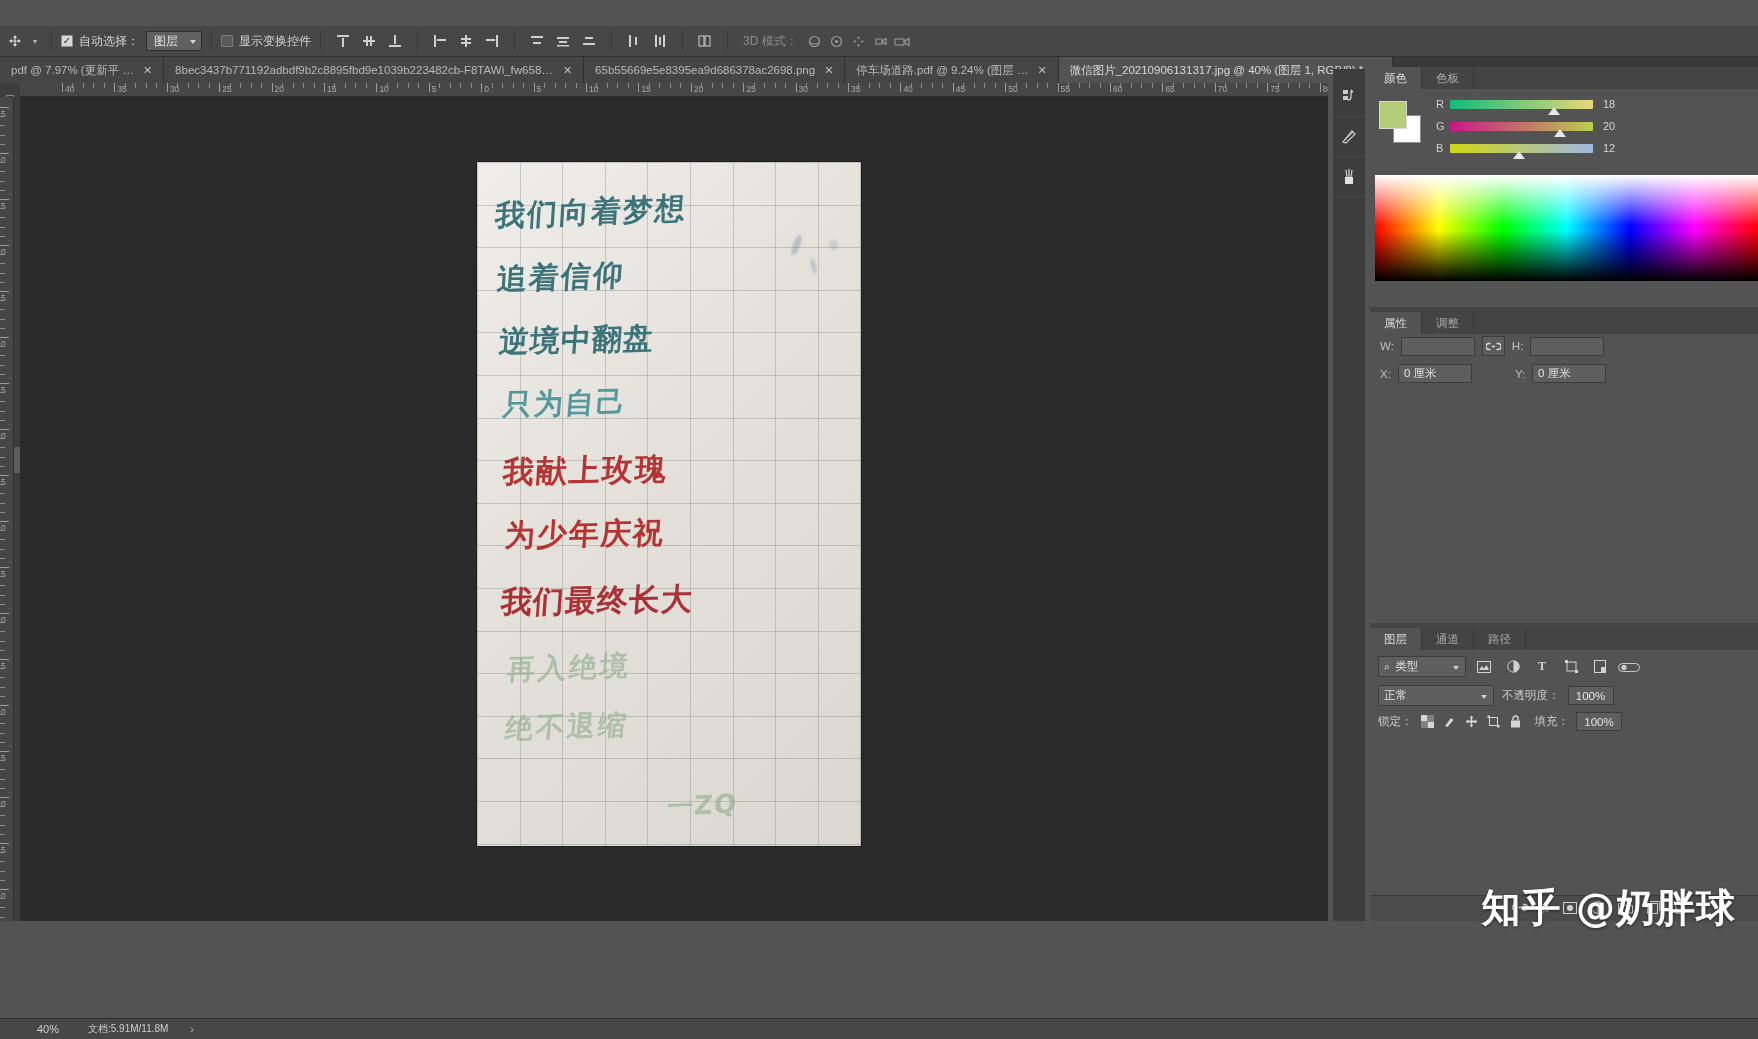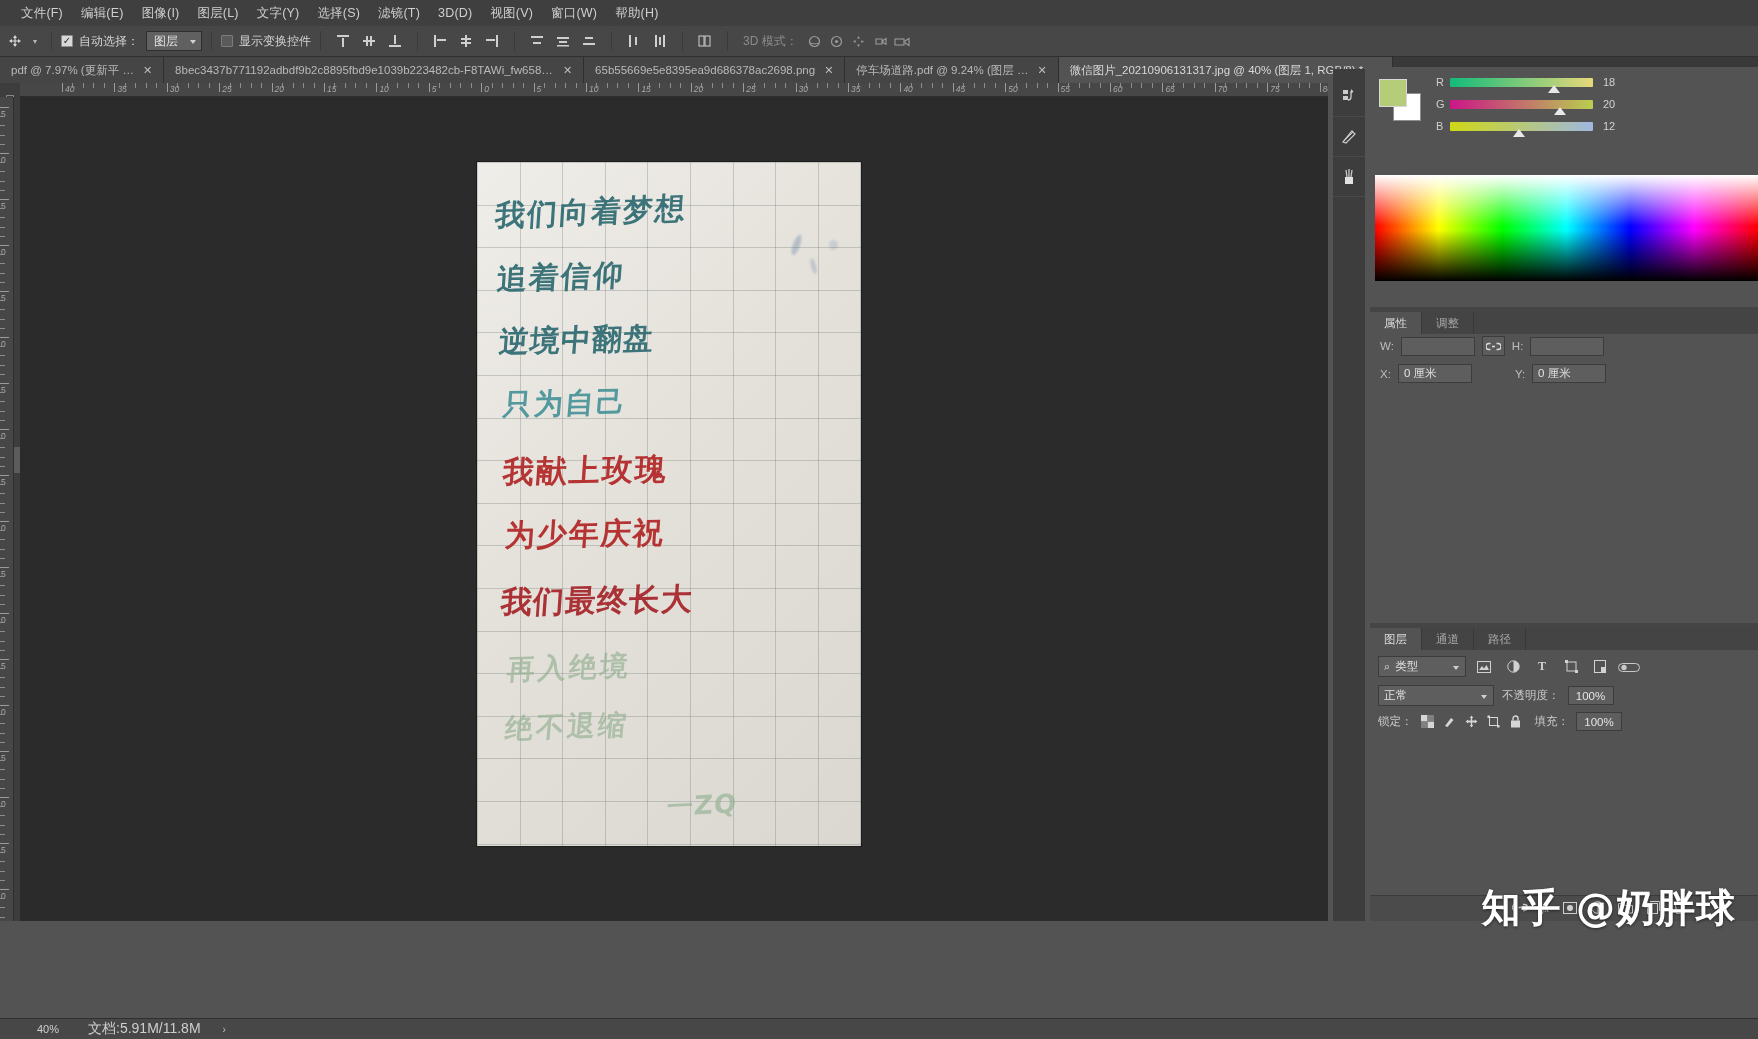--- a/index.html
+++ b/index.html
@@ -88,21 +88,21 @@
   .ruler-h{
     position:absolute;left:20px;top:83px;width:1308px;height:14px;
     background:#474747;border-bottom:1px solid #2e2e2e;overflow:hidden;
   }
   .ruler-v{
     position:absolute;left:0px;top:97px;width:14px;height:824px;
     background:#474747;border-right:1px solid #2e2e2e;overflow:hidden;
   }
   .rtick{position:absolute;top:0;width:1px;height:5px;background:#8d8d8d;}
   .rtickL{position:absolute;top:0;width:1px;height:9px;background:#9b9b9b;}
-  .rnum{position:absolute;top:1px;font-size:8.5px;color:#a8a8a8;font-style:italic;}
+  .rnum{position:absolute;top:1px;font-size:8.5px;color:#a8a8a8;}
   .rtickv{position:absolute;left:0;height:1px;width:5px;background:#8d8d8d;}
   .rtickvL{position:absolute;left:0;height:1px;width:9px;background:#9b9b9b;}
   .rnumv{position:absolute;left:1px;font-size:8.5px;color:#a8a8a8;}
 
   .canvas-area{
     position:absolute;left:20px;top:97px;width:1308px;height:824px;
     background:#2b2b2b;overflow:hidden;
   }
 
   
@@ -249,49 +249,36 @@
 
   
   .statusbar{
     position:absolute;left:0;bottom:0;width:1758px;height:21px;background:#474747;
     display:flex;align-items:center;border-top:1px solid #2f2f2f;
   }
   .zoomfield{
     width:66px;height:21px;display:flex;align-items:center;justify-content:flex-end;
     padding-right:7px;color:#cfcfcf;font-size:11px;background:#474747;
   }
-  .docinfo{color:#cfcfcf;font-size:14px;margin-left:22px;}
+  .docinfo{color:#cfcfcf;font-size:10px;margin-left:22px;}
   .statarrow{color:#bdbdbd;font-size:10px;margin-left:22px;}
 
   
   .wm{
     position:absolute;right:22px;bottom:104px;color:#ffffff;
     font-size:39px;font-weight:700;letter-spacing:1px;
     font-family:"DejaVu Sans","Liberation Sans",sans-serif;
     text-shadow:0 1px 3px rgba(0,0,0,.55);
   }
 </style>
 </head>
 <body>
 
 <div class="app">
 
-  <div class="menubar" id="menubar">
-      <div class="menu-item">文件(F)</div>
-      <div class="menu-item">编辑(E)</div>
-      <div class="menu-item">图像(I)</div>
-      <div class="menu-item">图层(L)</div>
-      <div class="menu-item">文字(Y)</div>
-      <div class="menu-item">选择(S)</div>
-      <div class="menu-item">滤镜(T)</div>
-      <div class="menu-item">3D(D)</div>
-      <div class="menu-item">视图(V)</div>
-      <div class="menu-item">窗口(W)</div>
-      <div class="menu-item">帮助(H)</div>
-    </div>
 
   <div class="optionsbar">
     <div class="opt-tool">
       <svg width="14" height="14" viewBox="0 0 14 14">
           <path d="M7 1 L9 4 H7.6 V6.4 H10 V5 L13 7 L10 9 V7.6 H7.6 V10 H9 L7 13 L5 10 H6.4 V7.6 H4 V9 L1 7 L4 5 V6.4 H6.4 V4 H5 Z" fill="#d8d8d8"></path>
         </svg>
     </div>
     <div class="opt-caret">▾</div>
     <div class="sep"></div>
     <div class="chk on"></div>
@@ -757,20 +744,25 @@
     <div class="rail-btn">
       <svg width="18" height="18" viewBox="0 0 18 18">
           <path d="M6 2 L7 9 M9 1 L9 9 M12 2 L11 9" stroke="#cacaca" stroke-width="1.3"></path>
           <rect x="5" y="9" width="8" height="7" fill="#e2e2e2"></rect>
         </svg>
     </div>
   </div>
 
   <div class="dock">
 
+    <div class="panel-tabs" id="colorTabs">
+        <div class="ptab active">颜色</div>
+        <div class="ptab">色板</div>
+        <div class="ptab-fill"></div>
+      </div>
     <div class="color-body">
       <div class="swatches">
         <div class="sw-back"></div>
         <div class="sw-front"></div>
       </div>
       <div class="slider-row" style="left:66px;top:9px;">
         <span class="sl-label">R</span>
         <div class="sl-track" style="background:linear-gradient(to right,#12bb7a,#e8d87a);">
           <div class="sl-thumb" style="left:98px;"></div>
         </div>

